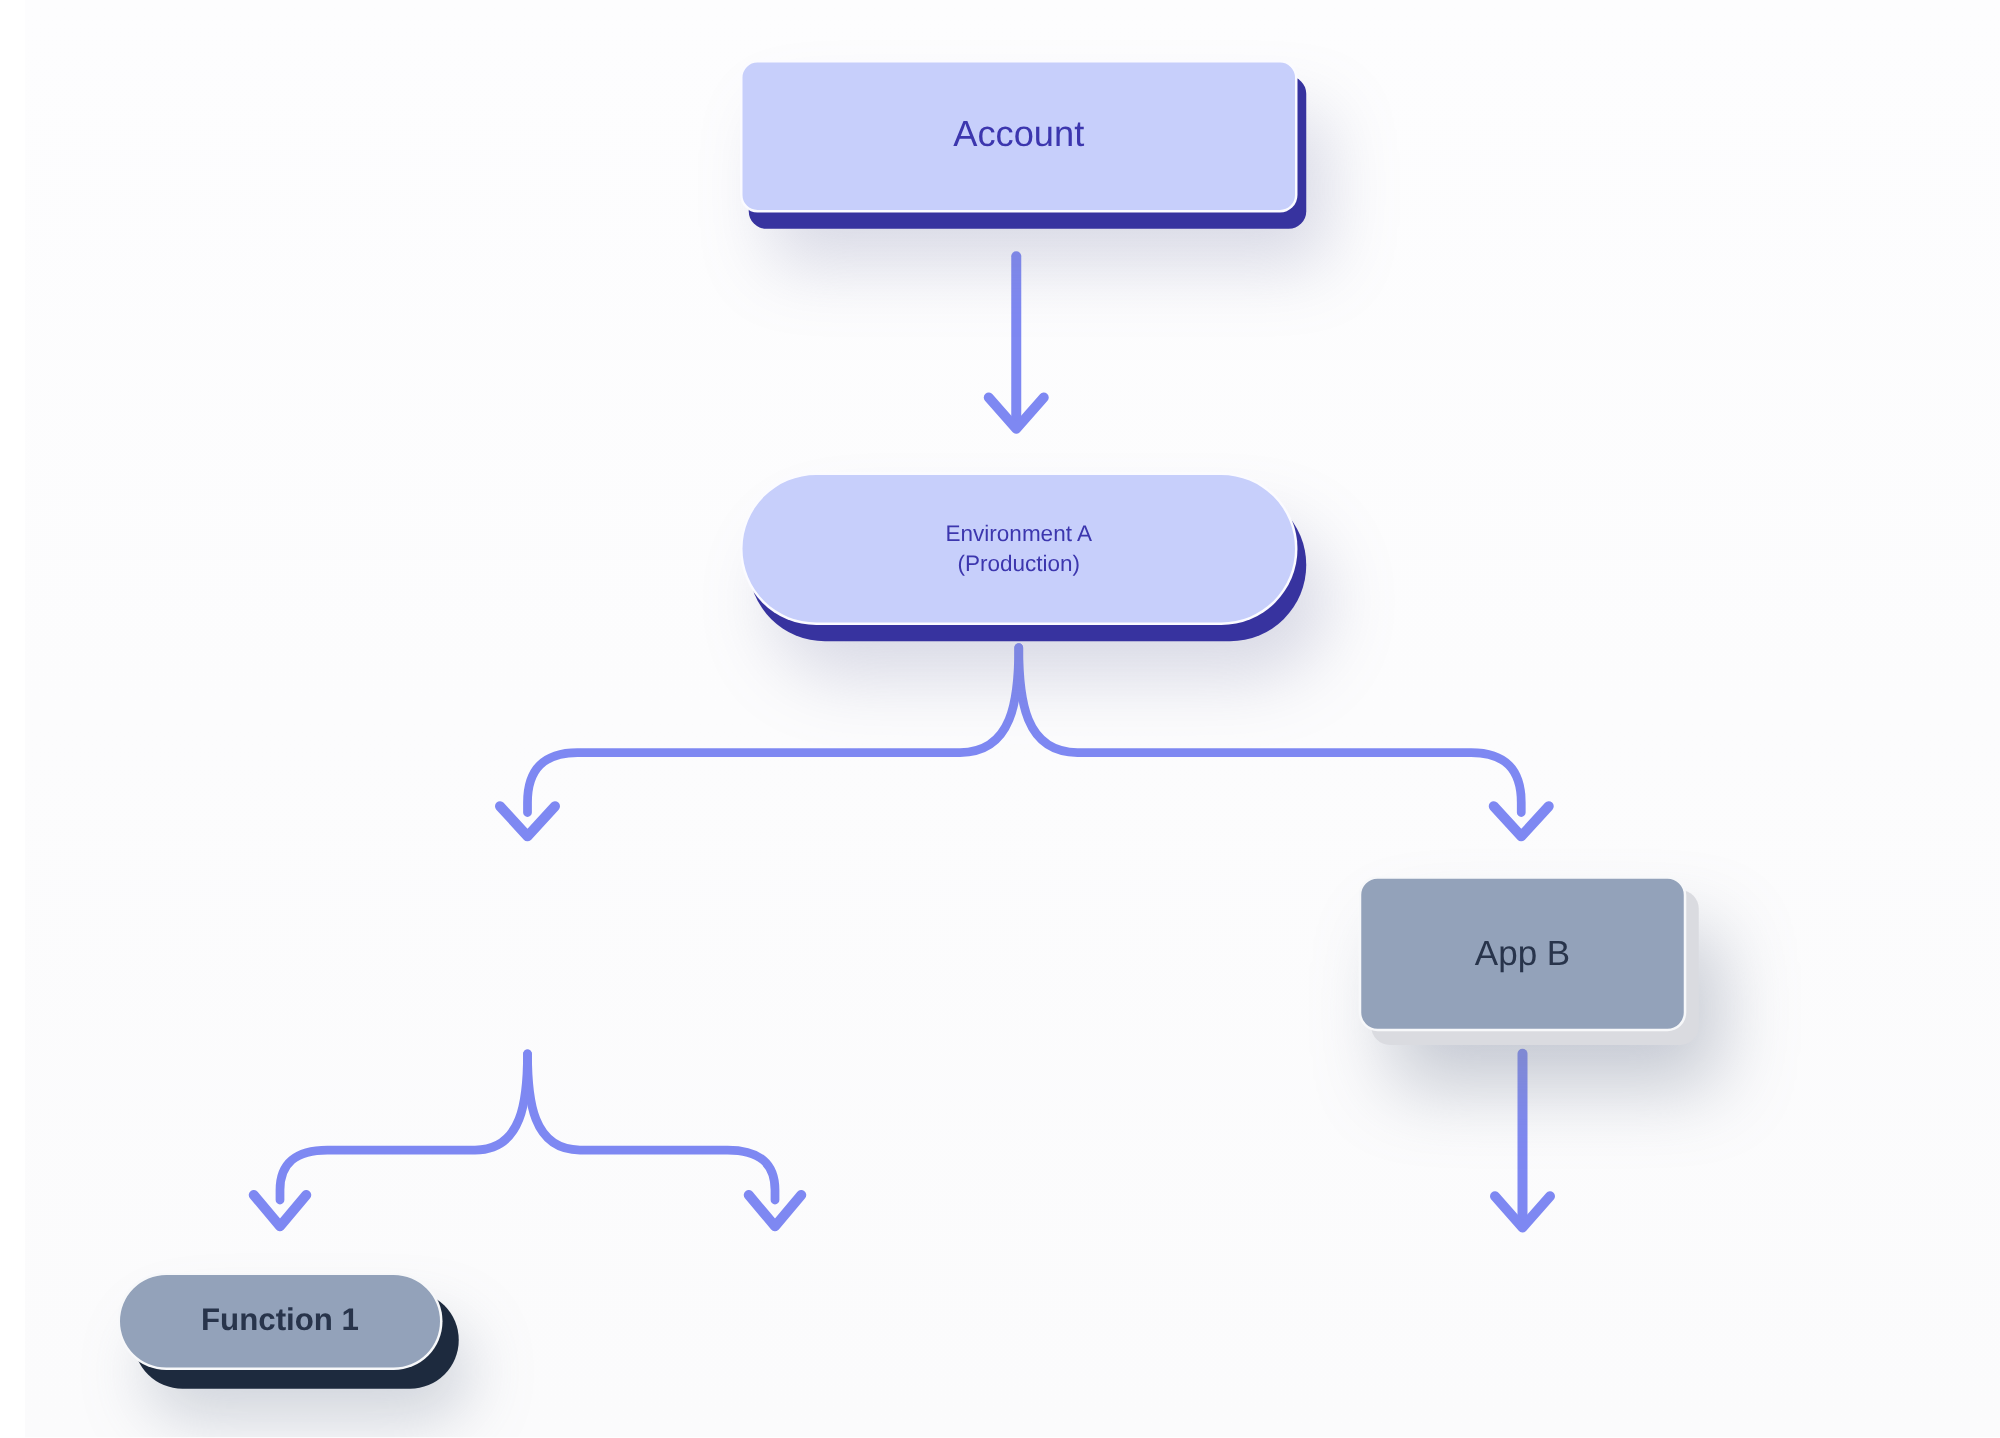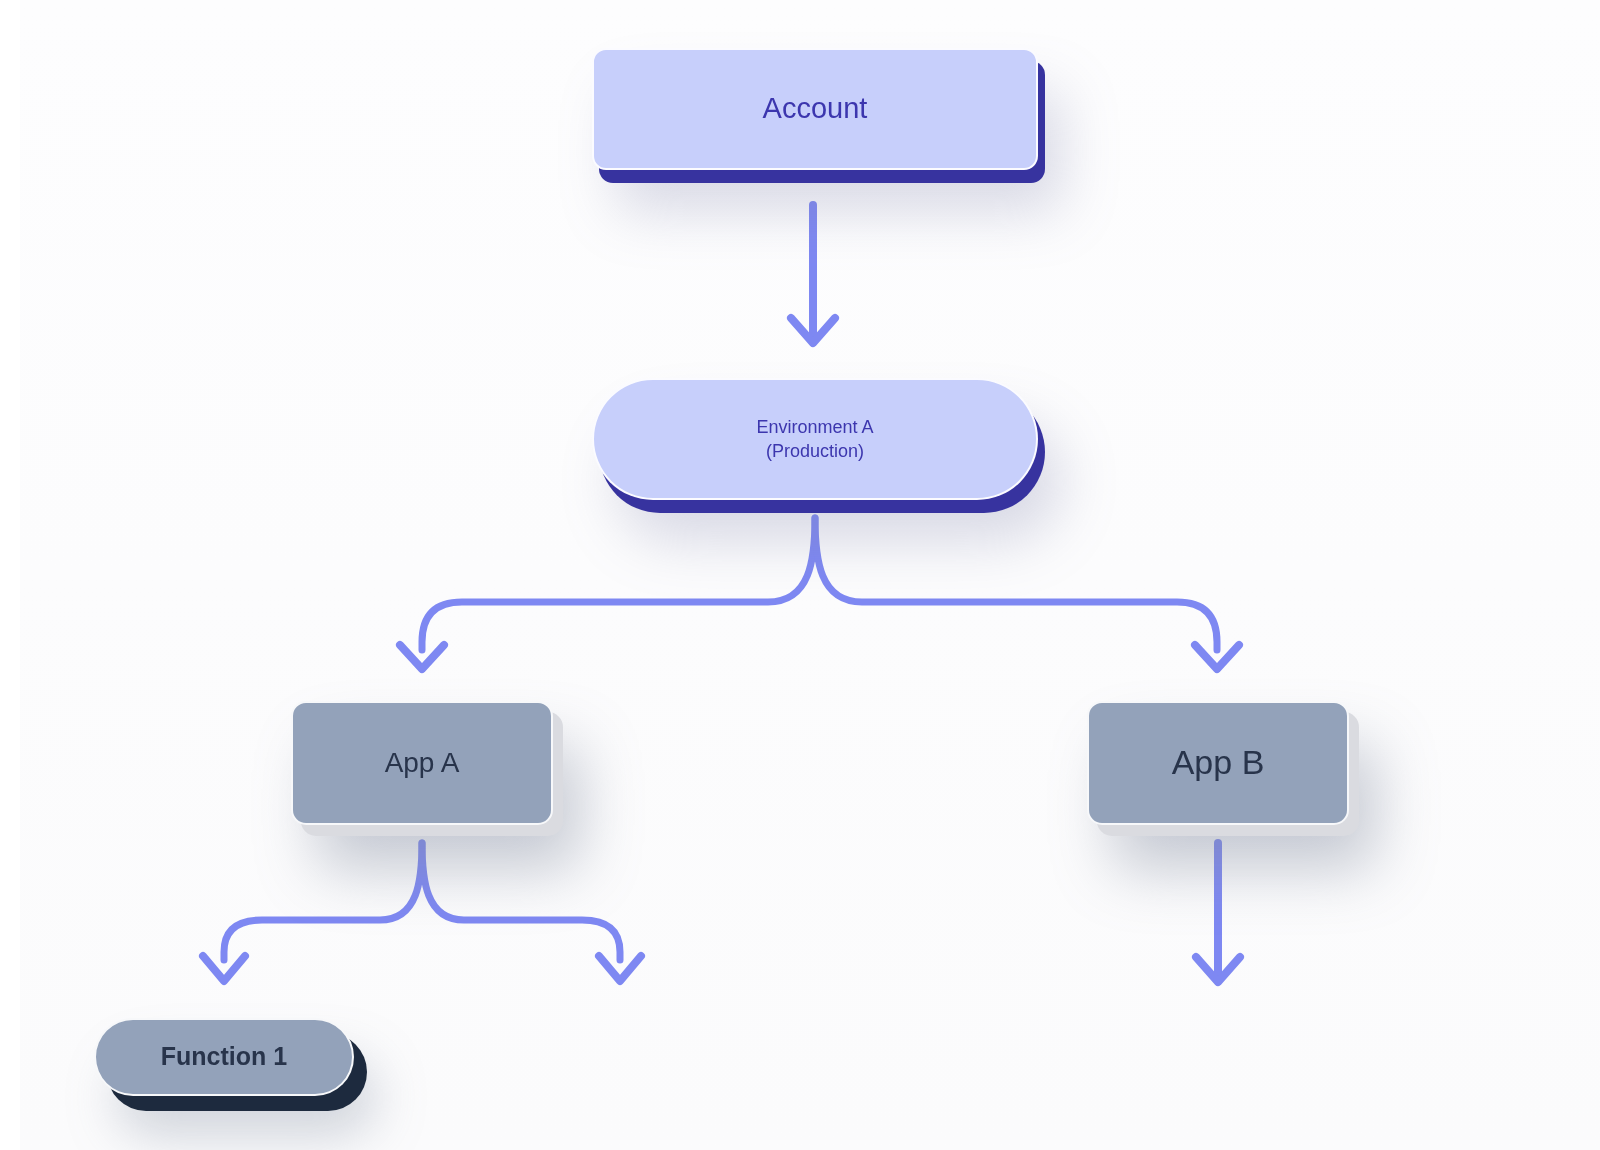--- a/index.html
+++ b/index.html
@@ -61,21 +61,21 @@
   .node-gray-pill {
     background: var(--gray-fill, #93a2ba);
     color: var(--gray-text, #28344b);
     box-shadow: 13px 15px 0 var(--navy-shadow, #1d2a3e),
                 22px 40px 50px rgba(130, 140, 160, 0.35);
   }
 
   .node-account      { left: 572px; top: 48px;  width: 446px; height: 122px; border-radius: 14px; font-size: 29px; }
   .node-environment  { left: 572px; top: 378px; width: 446px; height: 122px; border-radius: 61px; font-size: 18px; }
   .node-app-a        { left: 271px; top: 701px; width: 262px; height: 124px; border-radius: 15px; font-size: 28px; }
-  .node-app-b        { left: 1067px; top: 701px; width: 262px; height: 124px; border-radius: 15px; font-size: 34px; align-items: center; }
+  .node-app-b        { left: 1067px; top: 701px; width: 262px; height: 124px; border-radius: 15px; font-size: 28px; align-items: center; }
   .node-function     { width: 260px; height: 78px; border-radius: 39px; font-size: 25px; font-weight: 600; align-items: center; }
   .node-function-1   { left: 74px;   top: 1018px; }
   .node-function-2   { left: 470px;  top: 1018px; }
   .node-function-3   { left: 1070px; top: 1012px; }
 </style>
 </head>
 <body>
 
 <div class="stage" style="--background: #fdfdfe; --connector: #7e88f2; --purple-fill: #c7cffb; --purple-shadow: #37339f; --purple-text: #3c36ae; --gray-fill: #93a2ba; --gray-text: #28344b; --app-shadow: #dadbe0; --navy-shadow: #1d2a3e;">
 
@@ -116,23 +116,20 @@
     <span class="node-label">Account</span>
   </div>
 
   <div class="node node-purple node-environment">
     <span class="node-label">
       <span>Environment A</span><br>
       <span>(Production)</span>
     </span>
   </div>
 
-  <div class="node node-gray-rect node-app-a">
-    <span class="node-label">App A</span>
-  </div>
 
   <div class="node node-gray-rect node-app-b">
     <span class="node-label">App B</span>
   </div>
 
   <div class="node node-gray-pill node-function node-function-1">
     <span class="node-label">Function 1</span>
   </div>
 
 

